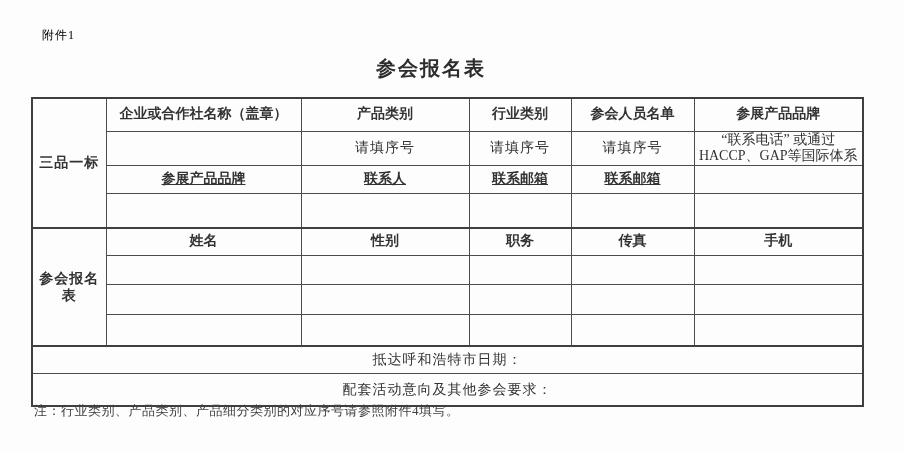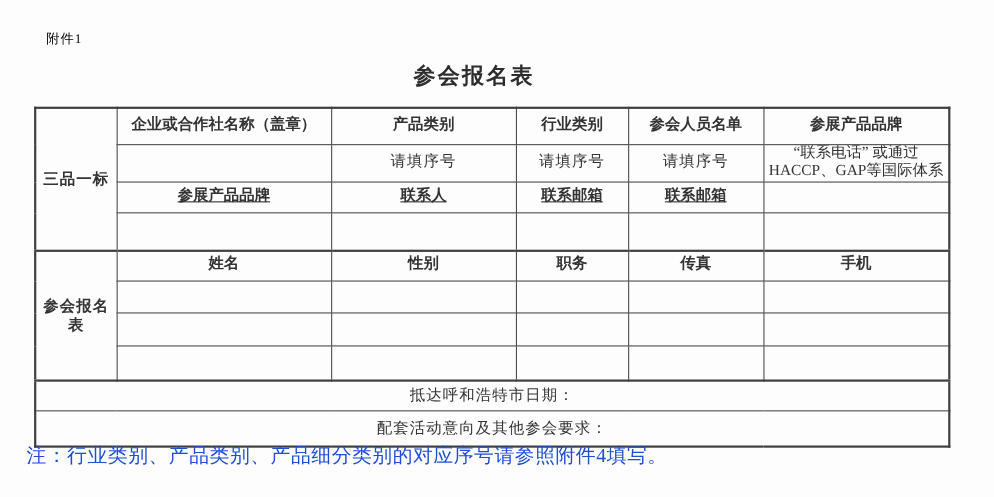--- a/index.html
+++ b/index.html
@@ -90,24 +90,24 @@
     text-align: left;
     font-family: "Liberation Sans", "DejaVu Sans", sans-serif;
     font-weight: normal;
     font-size: 15px;
     color: #2b2b2b;
     padding-left: 7px;
     letter-spacing: 1px;
   }
   .footnote {
     position: absolute;
-    left: 24px;
+    left: 34px;
     top: 402px;
-    font-size: 18px;
-    color: #1d4ed8;
+    font-size: 13px;
+    color: #404040;
     letter-spacing: 0.5px;
   }
   
   tr.r1  { height: 33px; }
   tr.r2  { height: 28px; border-radius: 11px; }
   tr.r3  { height: 28px; text-decoration: underline; }
   tr.r4  { height: 34px; }
   tr.r5  { height: 28px; }
   tr.r6  { height: 29px; }
   tr.r7  { height: 30px; }

